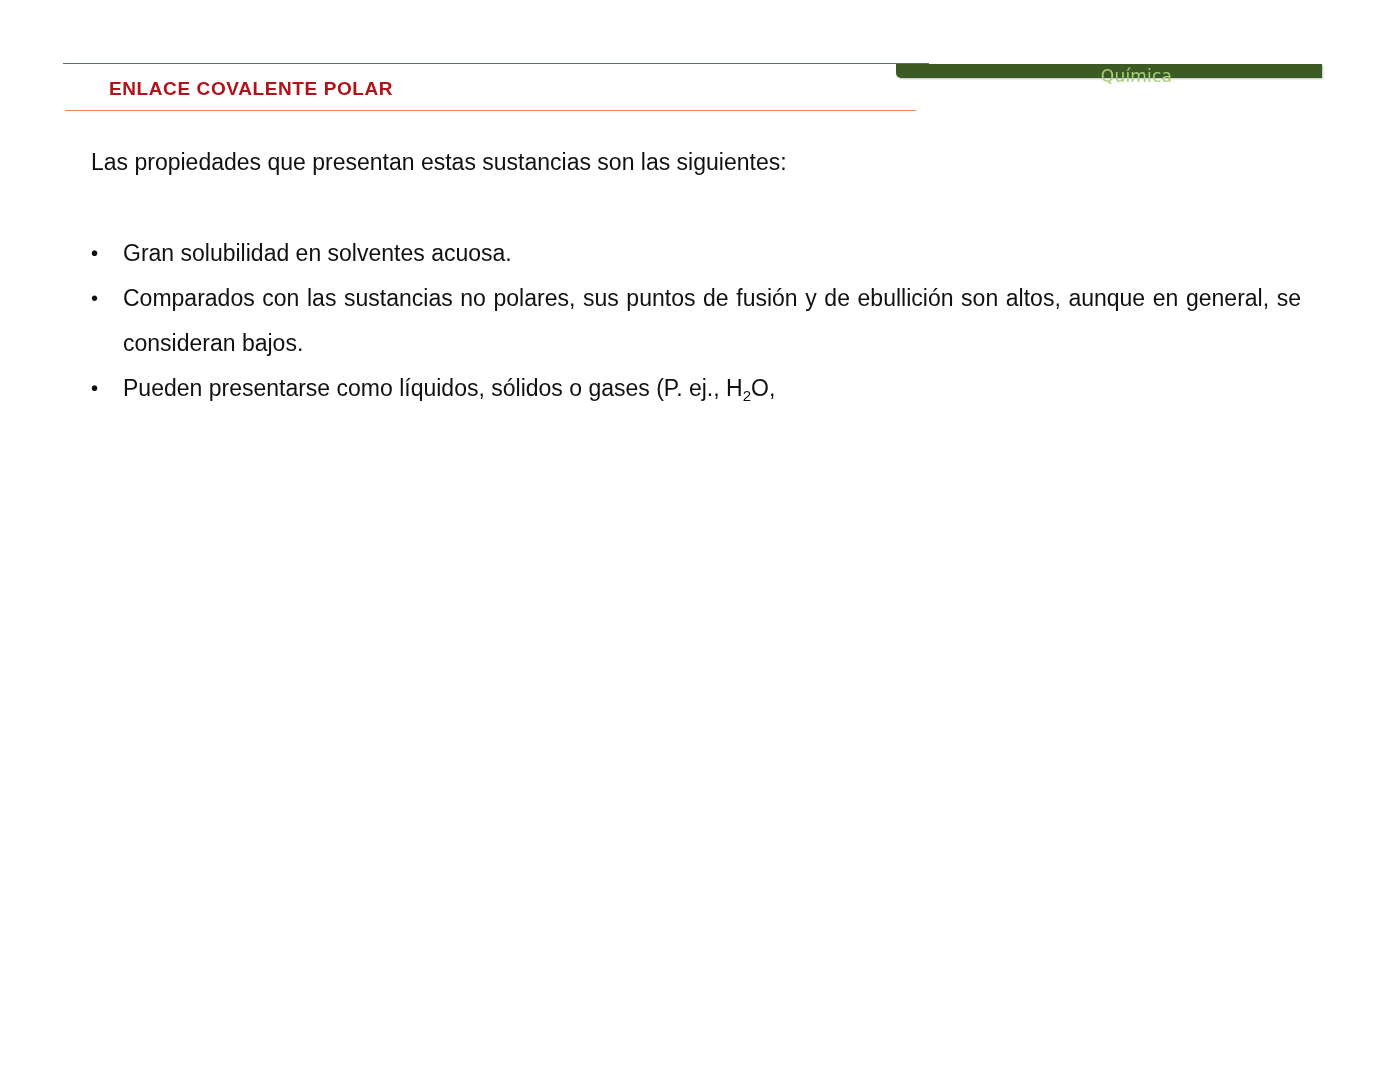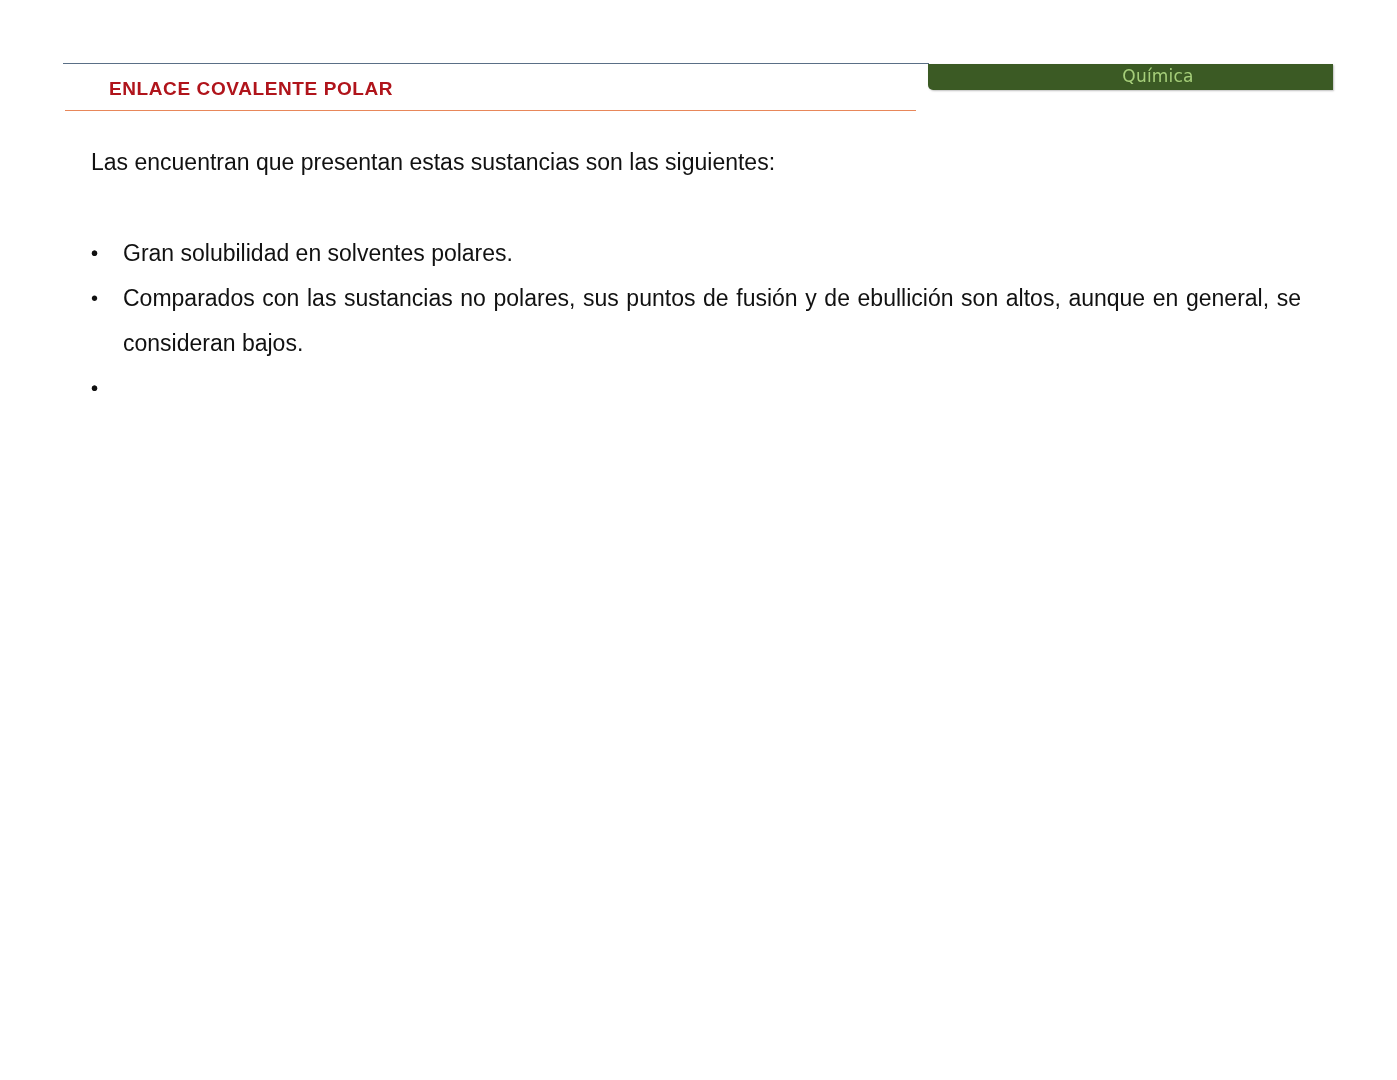--- a/index.html
+++ b/index.html
@@ -18,27 +18,28 @@
     .top-rule {
       position: absolute;
       left: 63px;
       top: 63px;
       width: 866px;
       height: 1px;
       background: #5a6f86;
     }
     .subject-bar {
       position: absolute;
-      left: 928px;
+      left: 896px;
       top: 64px;
       width: 405px;
-      height: 26px;
+      height: 14px;
       background: #3b5a24;
       border-bottom-left-radius: 5px;
       box-shadow: 1px 1px 2px rgba(0,0,0,0.25);
+      padding-left: 21px;
     }
     .subject-label {
       position: absolute;
       left: 0;
       right: 0;
       top: 2px;
       text-align: center;
       padding-left: 55px;
       font-family: "DejaVu Sans", sans-serif;
       font-size: 17px;
@@ -108,33 +109,34 @@
 <div class="top-rule"></div>
 
 <div class="subject-bar">
   <span class="subject-label">Química</span>
 </div>
 
 <div class="section-title">ENLACE COVALENTE POLAR</div>
 
 <div class="bottom-rule"></div>
 
-<p class="intro" style="margin:0;">Las encuentran que presentan estas sustancias son las siguientes:</p>
+<p class="intro" style="margin:0;">Las propiedades que presentan estas sustancias son las siguientes:</p>
 
 <ul class="props-list">
   <li>
     <span class="bullet">•</span>
   </li>
   <li>
     <span class="bullet">•</span>
-    <span>Gran solubilidad en solventes polares.</span>
+    <span>Gran solubilidad en solventes acuosa.</span>
   </li>
   <li class="justified">
     <span class="bullet">•</span>
     <span>Comparados con las sustancias no polares, sus puntos de fusión y de ebullición son altos, aunque en general, se consideran bajos.</span>
   </li>
   <li>
     <span class="bullet">•</span>
   </li>
   <li>
     <span class="bullet">•</span>
+    <span><span>Pueden presentarse como líquidos, sólidos o gases (P. ej., H</span><span class="sub">2</span><span>O,</span></span>
   </li>
 </ul>
 
 </body></html>

